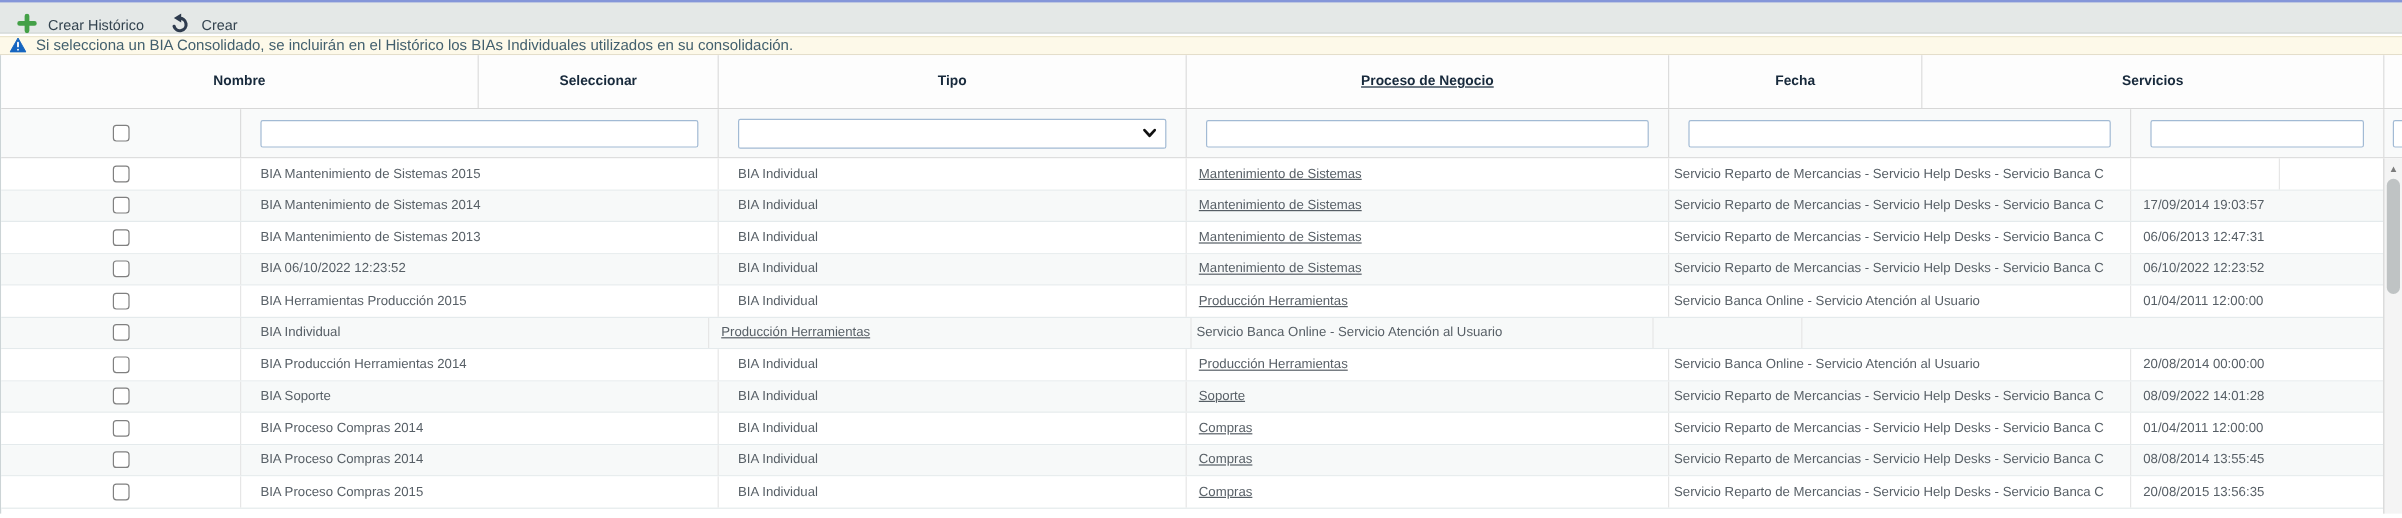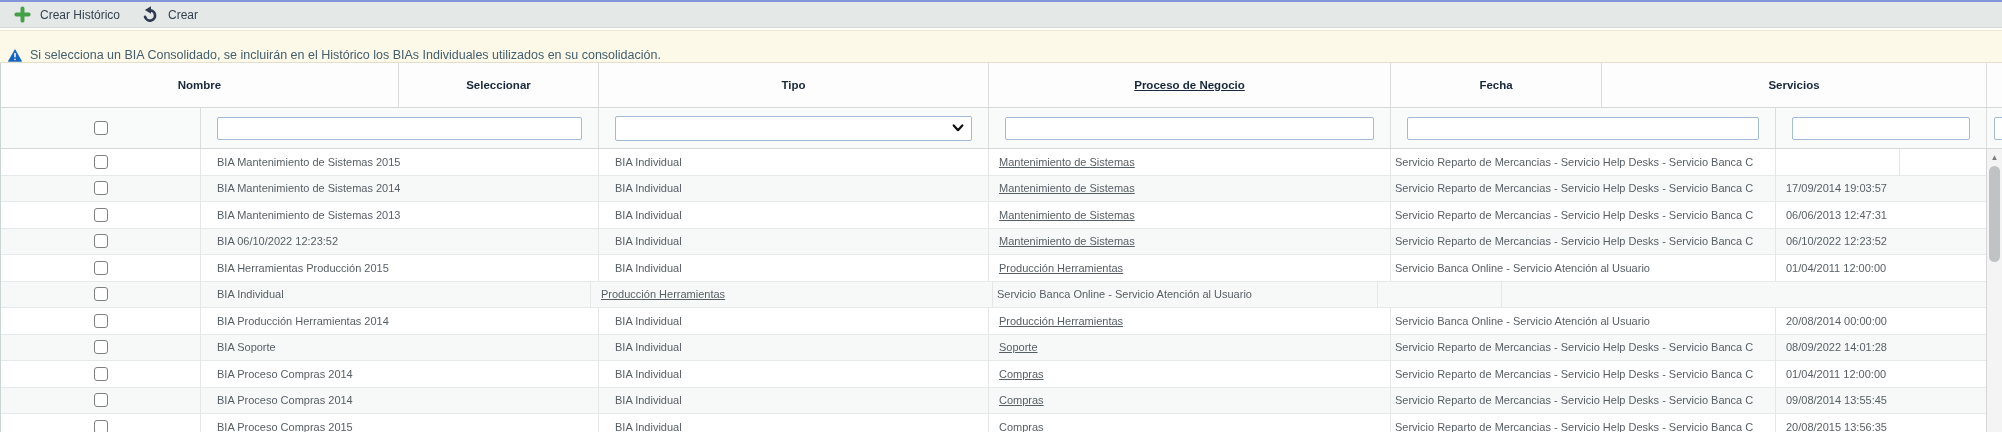--- a/index.html
+++ b/index.html
@@ -3,28 +3,28 @@
 <meta charset="utf-8">
 <style>
   * { margin:0; padding:0; box-sizing:border-box; }
   html,body { width:2002px; height:432px; overflow:hidden; background:#fff;
     font-family:"Liberation Sans", sans-serif; }
   .app { position:relative; width:2002px; height:432px; }
 
   
   .toolbar { height:28px; background:#e4e8e7; border-top:2px solid #8496d9;
     border-bottom:1px solid #d2d7d6; display:flex; align-items:center; padding-left:6px; }
-  .tb-btn { display:flex; align-items:center; gap:9px; background:transparent; border:none;
+  .tb-btn { display:flex; align-items:flex-end; gap:9px; background:transparent; border:none;
     padding:0 14px 0 8px; height:26px; cursor:pointer;
     font-family:"Liberation Sans", sans-serif; font-size:12px; color:#33434f; }
   .tb-btn svg { display:block; }
 
   
-  .notice { margin-top:2px; height:33px; background:#fdf9e9; border-top:1px solid #ece6cd;
-    border-bottom:1px solid #e4decb; display:flex; align-items:flex-end; gap:8px; padding-left:8px;
+  .notice { margin-top:2px; height:16px; background:#fdf9e9; border-top:1px solid #ece6cd;
+    border-bottom:1px solid #e4decb; display:flex; align-items:flex-start; gap:8px; padding-left:8px;
     font-size:12.5px; color:#43606e; }
   .notice svg { display:block; flex:0 0 auto; }
 
   
   .grid { position:relative; width:2002px; height:382px; border-left:1px solid #ccd4d6; }
   .hrow, .frow, .trow { display:flex; width:2110px; }
   .td, .th, .ftd { flex:0 0 auto; border-right:1px solid #dcdcdc; overflow:hidden;
     white-space:nowrap; }
   .c1{width:200px;} .c2{width:398px;} .c3{width:390px;} .c4{width:402px;text-decoration:underline;}
   .c5{width:385px;} .c6{width:211px;} .c7{width:124px;}
@@ -252,21 +252,21 @@
   </div>
 
   <div class="trow">
     <div class="td c1">
             <input type="checkbox" style="">
           </div>
     <div class="td c2">BIA Proceso Compras 2014</div>
     <div class="td c3">BIA Individual</div>
     <div class="td c4">Compras</div>
     <div class="td c5">Servicio Reparto de Mercancias - Servicio Help Desks - Servicio Banca C</div>
-    <div class="td c6">09/08/2014 13:55:45</div>
+    <div class="td c6">08/08/2014 13:55:45</div>
     <div class="td c7"></div>
   </div>
 
   <div class="trow">
     <div class="td c1">
             <input type="checkbox" style="">
           </div>
     <div class="td c2">BIA Proceso Compras 2015</div>
     <div class="td c3">BIA Individual</div>
     <div class="td c4">Compras</div>

